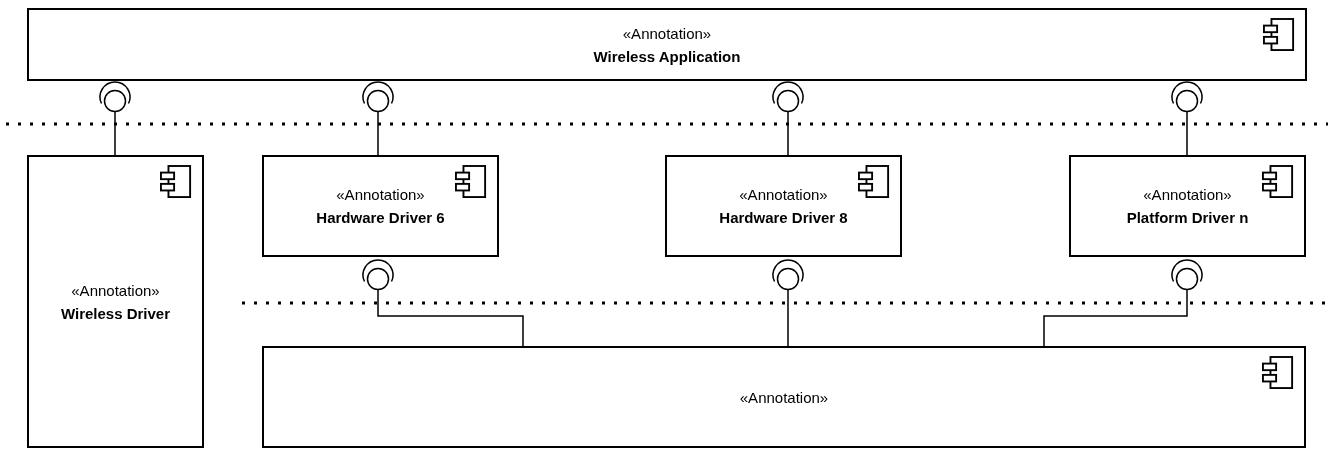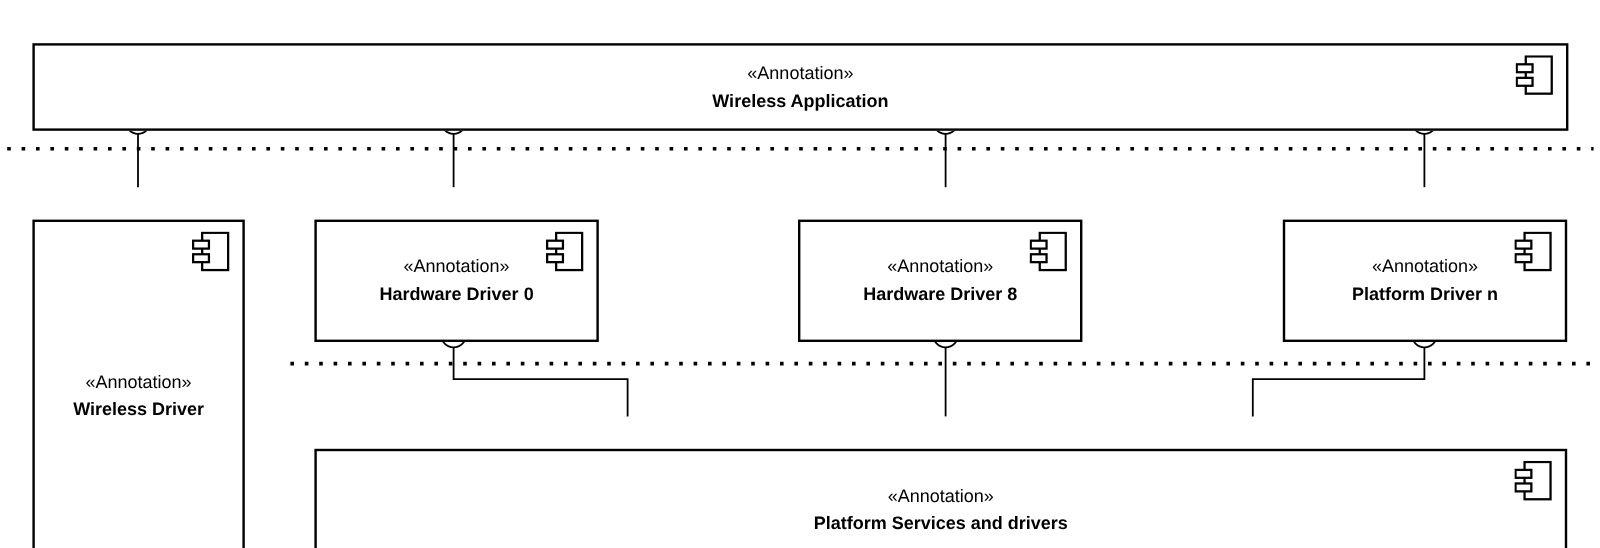--- a/index.html
+++ b/index.html
@@ -16,21 +16,20 @@
     position: absolute;
     left: 0; top: 0;
     width: 1333px; height: 457px;
     pointer-events: none;
   }
   .component {
     position: absolute;
     box-sizing: border-box;
     border: 2px solid #000000;
     background: #ffffff;
-    margin-top: 28px;
   }
   .label {
     position: absolute;
     inset: 0;
     display: flex;
     flex-direction: column;
     align-items: center;
     justify-content: center;
     text-align: center;
     line-height: 23px;
@@ -130,21 +129,21 @@
     <svg class="comp-icon" viewBox="0 0 34 36">
       <rect class="icon-shape" x="9" y="1" width="23" height="33"></rect>
       <rect class="icon-shape" x="1" y="8" width="14" height="7"></rect>
       <rect class="icon-shape" x="1" y="20" width="14" height="7"></rect>
     </svg>
   </div>
 
   <div class="component" id="comp-hd0">
     <div class="label">
       <div class="stereotype">«Annotation»</div>
-      <div class="comp-name">Hardware Driver 0</div>
+      <div class="comp-name">Hardware Driver 6</div>
     </div>
     <svg class="comp-icon" viewBox="0 0 34 36">
       <rect class="icon-shape" x="9" y="1" width="23" height="33"></rect>
       <rect class="icon-shape" x="1" y="8" width="14" height="7"></rect>
       <rect class="icon-shape" x="1" y="20" width="14" height="7"></rect>
     </svg>
   </div>
 
   <div class="component" id="comp-hd1">
     <div class="label">
@@ -166,21 +165,20 @@
     <svg class="comp-icon" viewBox="0 0 34 36">
       <rect class="icon-shape" x="9" y="1" width="23" height="33"></rect>
       <rect class="icon-shape" x="1" y="8" width="14" height="7"></rect>
       <rect class="icon-shape" x="1" y="20" width="14" height="7"></rect>
     </svg>
   </div>
 
   <div class="component" id="comp-ps">
     <div class="label">
       <div class="stereotype">«Annotation»</div>
-      <div class="comp-name">Platform Services and drivers</div>
     </div>
     <svg class="comp-icon" viewBox="0 0 34 36">
       <rect class="icon-shape" x="9" y="1" width="23" height="33"></rect>
       <rect class="icon-shape" x="1" y="8" width="14" height="7"></rect>
       <rect class="icon-shape" x="1" y="20" width="14" height="7"></rect>
     </svg>
   </div>
 
 </div>
 

